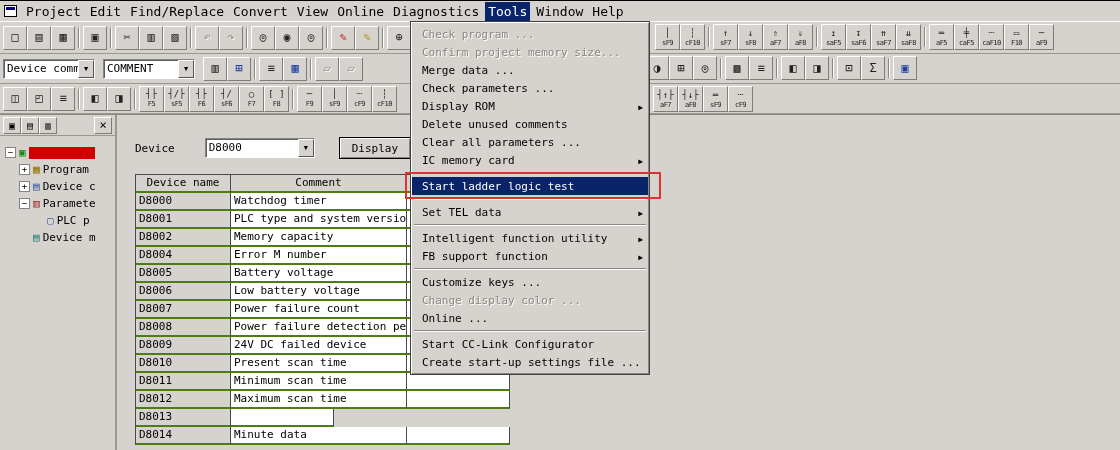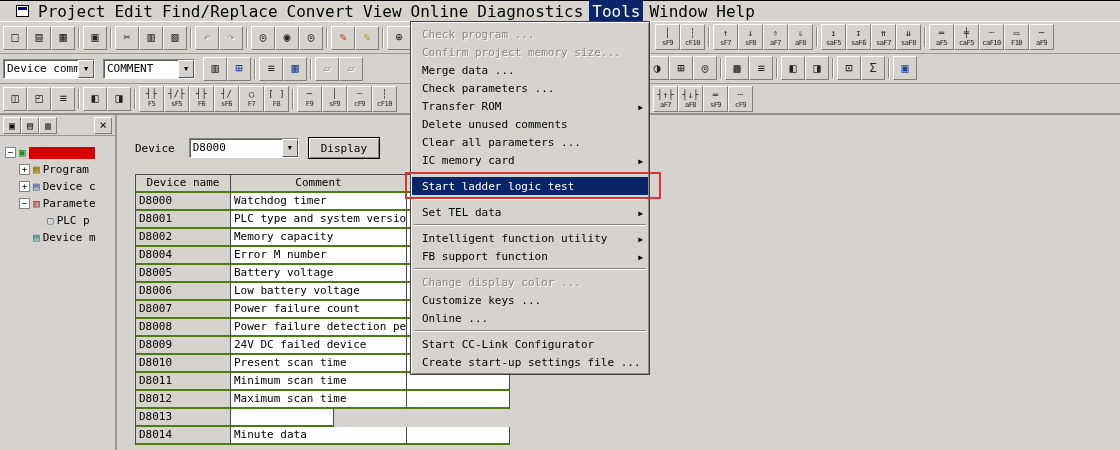--- a/index.html
+++ b/index.html
@@ -1,20 +1,20 @@
 <!DOCTYPE html>
 <html><head>
 <meta charset="utf-8">
 <style>
 *{margin:0;padding:0;box-sizing:border-box}
 html,body{width:1120px;height:450px;overflow:hidden}
 body{font-family:"DejaVu Sans Mono",monospace;background:#d6d3ce;color:#000}
 .screen{position:relative;width:1120px;height:450px;background:#d6d3ce;overflow:hidden}
 
-.menubar{height:22px;display:flex;align-items:center;padding-left:16px;background:#d6d3ce;border-top:1px solid #000;border-bottom:1px solid #fff;font-size:16px}
+.menubar{height:22px;display:flex;align-items:center;padding-left:4px;background:#d6d3ce;border-top:1px solid #000;border-bottom:1px solid #fff;font-size:13px}
 .window-icon{width:13px;height:12px;border:1px solid #000;background:#fff;margin-right:6px;position:relative;flex:none}
 .window-icon::before{content:"";position:absolute;left:1px;right:1px;top:1px;height:3px;background:#000080}
 .mb-items{display:flex;align-items:center}
 .mb-item{padding:2px 3px;margin-right:3px;white-space:nowrap}
 .mb-item.selected{background:#0a246a;color:#fff}
 
 .toolbar{position:relative;background:#d6d3ce;border-bottom:1px solid #9a9790;display:flex;align-items:center;padding:2px 2px 2px 3px}
 .toolbar.r1{height:32px}.toolbar.r2{height:30px}.toolbar.r3{height:30px}
 .tbgroup{display:flex;align-items:center}
 .abs{position:absolute;top:2px}
@@ -45,23 +45,23 @@
 .tree-row{display:flex;align-items:center;height:17px;white-space:nowrap}
 .expander{width:11px;height:11px;border:1px solid #848484;background:#fff;font-size:9px;line-height:9px;text-align:center;margin-right:3px;flex:none}
 .expander.minus::before{content:"−"}
 .expander.plus::before{content:"+"}
 .ticon{font-size:11px;margin-right:3px;flex:none}
 .red-bar{width:66px;height:12px;background:#d40000}
 .tlabel{overflow:hidden}
 
 .main-area{flex:1;position:relative;overflow:hidden}
 .device-form{position:absolute;left:18px;top:22px;display:flex;align-items:center}
-.df-label{font-size:11px;margin-right:14px}
+.df-label{font-size:11px;margin-right:30px}
 .df-combo{width:110px}
-.display-btn{margin-left:1px;height:22px;padding:2px 12px;font-size:11px;font-family:inherit;background:#d6d3ce;border:1px solid #000;box-shadow:inset 1px 1px 0 #fff,inset -1px -1px 0 #848484}
+.display-btn{margin-left:16px;height:22px;padding:2px 12px;font-size:11px;font-family:inherit;background:#d6d3ce;border:1px solid #000;box-shadow:inset 1px 1px 0 #fff,inset -1px -1px 0 #848484}
 .ctable{position:absolute;left:18px;top:59px;border-top:1px solid #4a4a4a;border-left:1px solid #4a4a4a}
 .ct-row{display:flex;height:18px}
 .ct-cell{border-right:1px solid #4a4a4a;border-bottom:2px solid #4d7c0f;font-size:11px;line-height:16px;padding:0 3px;white-space:nowrap;overflow:hidden}
 .ct-cell.name{width:95px;background:#d6d3ce}
 .ct-cell.comment{width:176px;background:#fff}
 .ct-cell.extra{width:103px;background:#fff}
 .ct-head .ct-cell{background:#d6d3ce;text-align:center}
 
 .tools-menu{position:absolute;left:410px;top:21px;width:240px;z-index:40;background:#d6d3ce;padding:3px 1px;border:1px solid #404040;box-shadow:inset 1px 1px 0 #fff,inset -1px -1px 0 #8a8781}
 .tm-item{height:18px;display:flex;align-items:center;padding:0 16px 0 10px;font-size:11px;position:relative;white-space:nowrap}
@@ -569,21 +569,21 @@
       </div>
       <div class="tm-item">
         <span class="tm-label">Merge data ...</span>
 
       </div>
       <div class="tm-item">
         <span class="tm-label">Check parameters ...</span>
 
       </div>
       <div class="tm-item">
-        <span class="tm-label">Transfer ROM</span>
+        <span class="tm-label">Display ROM</span>
         <span class="tm-arrow"></span>
       </div>
       <div class="tm-item">
         <span class="tm-label">Delete unused comments</span>
 
       </div>
       <div class="tm-item">
         <span class="tm-label">Clear all parameters ...</span>
 
       </div>
@@ -604,29 +604,29 @@
       <div class="tm-sep"></div>
       <div class="tm-item">
         <span class="tm-label">Intelligent function utility</span>
         <span class="tm-arrow"></span>
       </div>
       <div class="tm-item">
         <span class="tm-label">FB support function</span>
         <span class="tm-arrow"></span>
       </div>
       <div class="tm-sep"></div>
+      <div class="tm-item">
+        <span class="tm-label">Customize keys ...</span>
+
+      </div>
       <div class="tm-item disabled">
         <span class="tm-label">Change display color ...</span>
 
       </div>
       <div class="tm-item">
-        <span class="tm-label">Customize keys ...</span>
-
-      </div>
-      <div class="tm-item">
         <span class="tm-label">Online ...</span>
 
       </div>
       <div class="tm-sep"></div>
       <div class="tm-item">
         <span class="tm-label">Start CC-Link Configurator</span>
 
       </div>
       <div class="tm-item">
         <span class="tm-label">Create start-up settings file ...</span>

